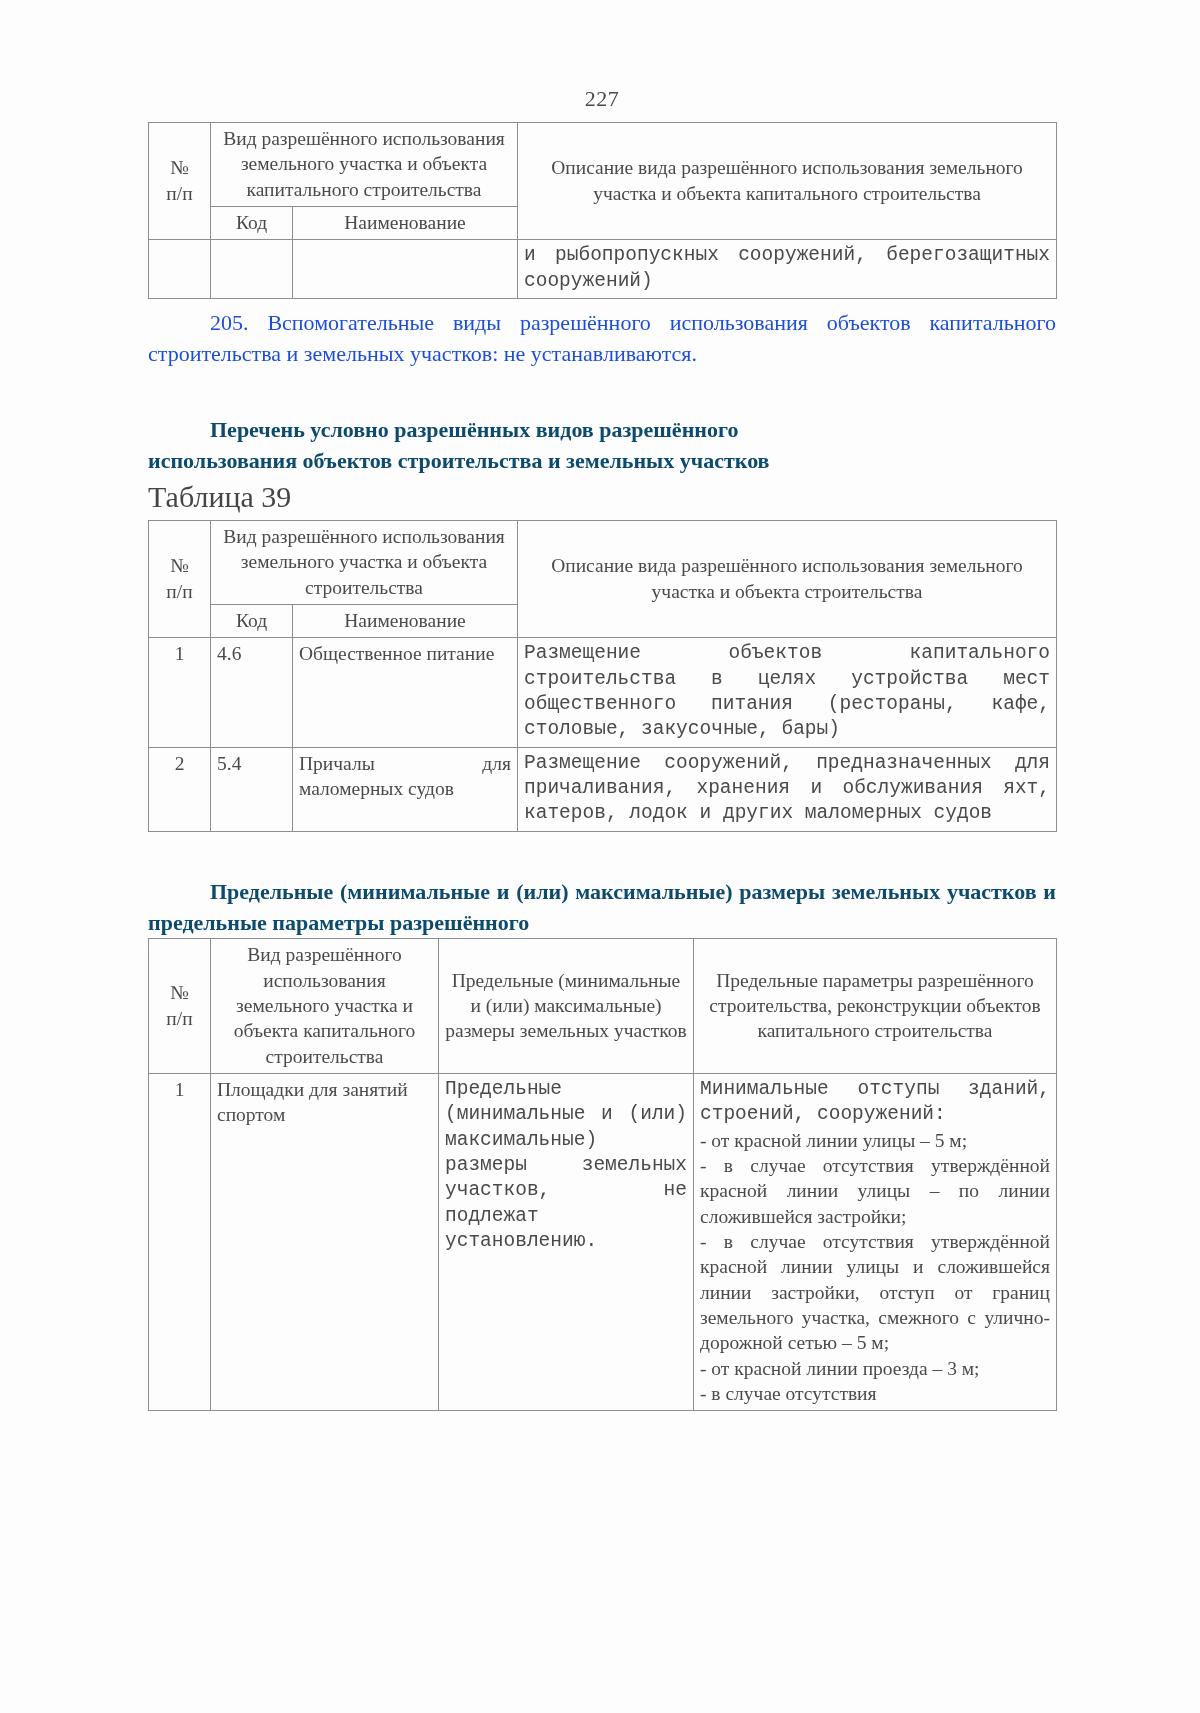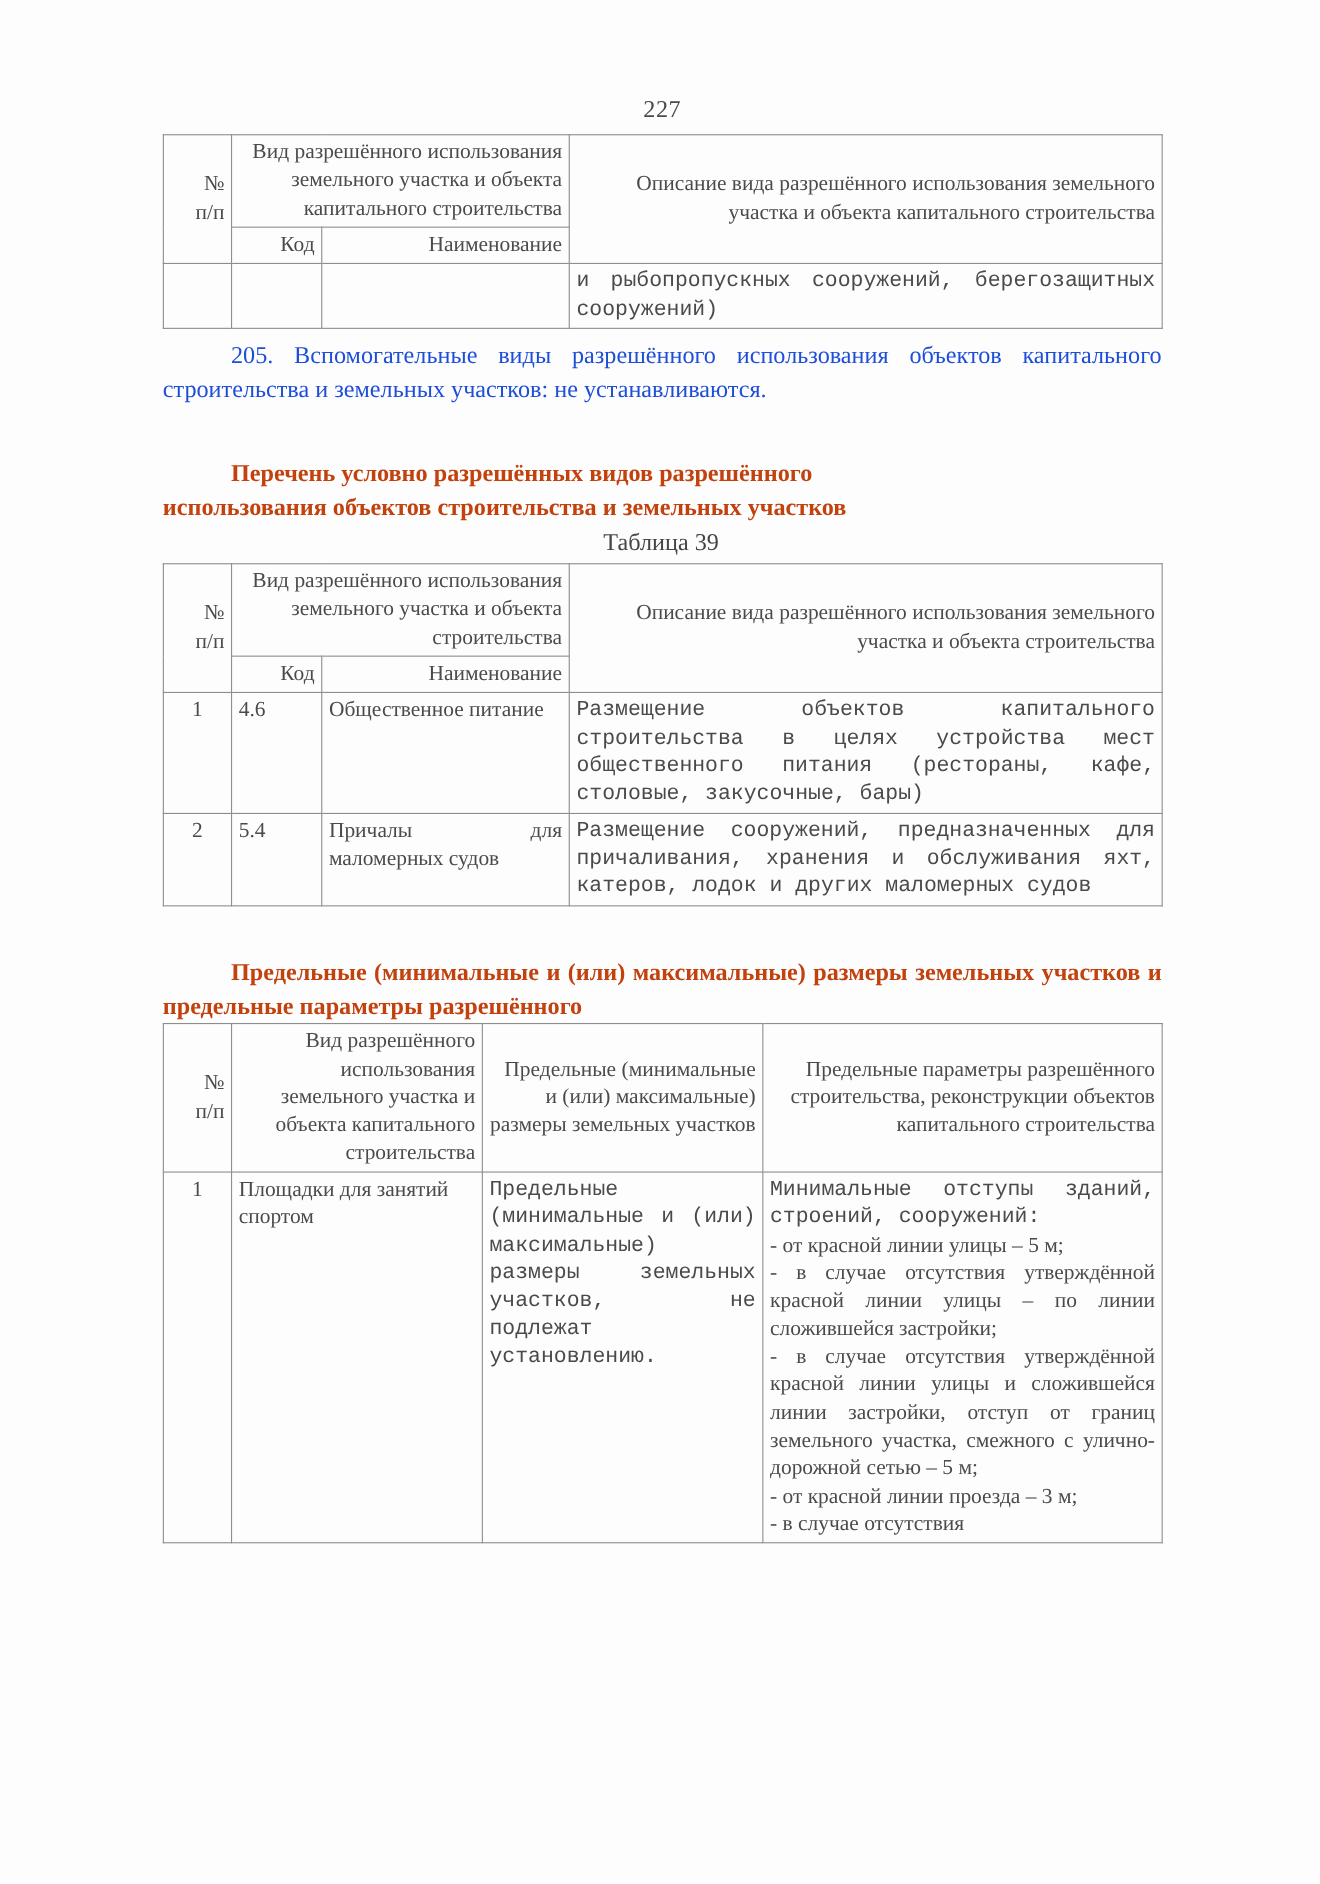--- a/index.html
+++ b/index.html
@@ -47,21 +47,21 @@
     color: #4a4a4a;
     line-height: 1.30;
   }
   table.doc-table td,
   table.doc-table th {
     border: 1px solid #8d8d8d;
     padding: 3px 6px 4px 6px;
     vertical-align: top;
     font-weight: normal;
   }
-  .th-center { text-align: right; vertical-align: middle !important; }
+  .th-center { text-align: center; vertical-align: middle !important; }
   .cell-just { text-align: justify; text-align-last: left; font-family: Liberation Mono, monospace; }
   .cell-just-full { text-align: justify; }
   .cell-center { text-align: center; }
 
   
   col.c-num   { width: 62px; }
   col.c-code  { width: 82px; }
   col.c-name  { width: 225px; }
   col.c-desc  { width: 539px; }
 
@@ -84,27 +84,27 @@
   .gap-lg { height: 44px; }
   .gap-sm { height: 10px; }
 
   h2.section-head {
     margin: 0;
     font-size: 22px;
     font-weight: bold;
     line-height: 1.42;
     text-align: justify;
     text-indent: 62px;
-    color: #c2410c;
+    color: #0c4a6e;
   }
   h2.section-head .lastline { display: block; text-indent: 0; }
 
   .table-caption {
-    text-align: center;
-    font-size: 22px;
+    text-align: left;
+    font-size: 30px;
     color: #454545;
     padding: 4px 2px 6px 0;
   }
   .jl { text-align: justify; text-align-last: left; }
 </style>
 </head>
 <body>
 
 <div class="page">
   <div class="content">

